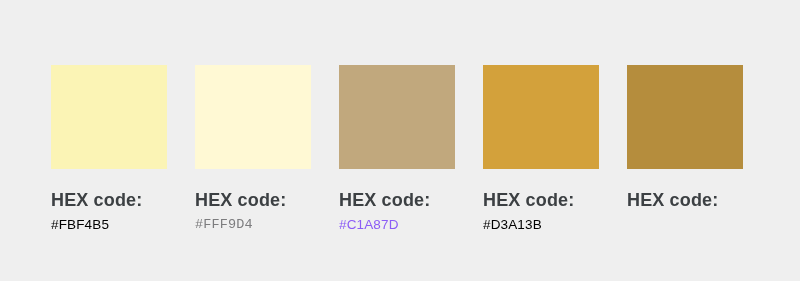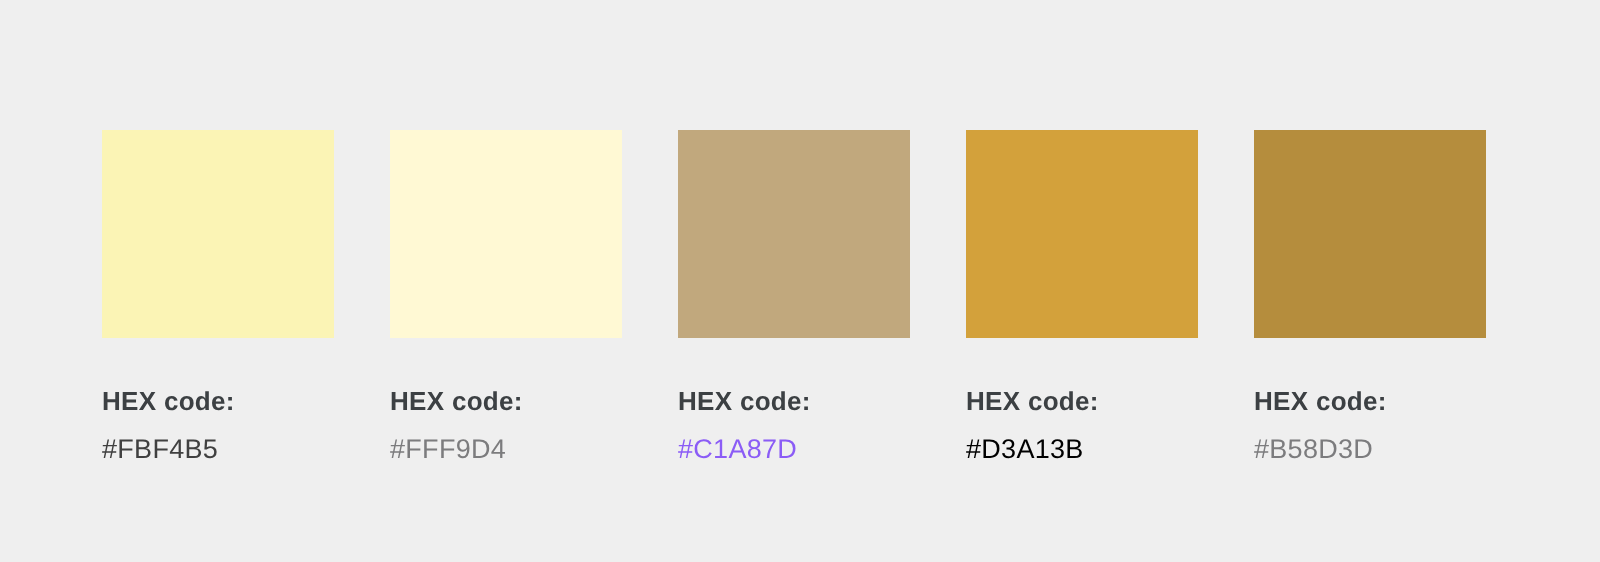--- a/index.html
+++ b/index.html
@@ -38,21 +38,21 @@
     height: 104px;
     display: block;
     background: #cccccc;
   }
   .swatch-meta {
     margin-top: 23px;
     display: block;
   }
   .swatch-label {
     display: block;
-    font-size: 13px;
+    font-size: 18px;
     font-weight: bold;
     color: #3c4043;
     letter-spacing: 0.15px;
     line-height: 17px;
     white-space: nowrap;
   }
   .swatch-value {
     display: block;
     margin-top: 7px;
     font-size: 13.5px;
@@ -66,29 +66,29 @@
 </head>
 <body style="background: rgb(239, 239, 239);">
 
 <div id="palette-board">
   <div id="swatch-row">
 
     <div class="swatch-card">
       <span class="swatch-chip" style="background: rgb(251, 244, 181);"></span>
       <span class="swatch-meta">
         <span class="swatch-label" style="color: rgb(60, 64, 67);">HEX code:</span>
-        <span class="swatch-value" style="color: #404040;">#FBF4B5</span>
+        <span class="swatch-value" style="color: #000000;">#FBF4B5</span>
       </span>
     </div>
 
     <div class="swatch-card">
       <span class="swatch-chip" style="background: rgb(255, 249, 212);"></span>
       <span class="swatch-meta">
         <span class="swatch-label" style="color: rgb(60, 64, 67);">HEX code:</span>
-        <span class="swatch-value" style="color: rgb(124, 124, 126);">#FFF9D4</span>
+        <span class="swatch-value" style="color: rgb(124, 124, 126); font-family: Liberation Mono, monospace;">#FFF9D4</span>
       </span>
     </div>
 
     <div class="swatch-card">
       <span class="swatch-chip" style="background: rgb(193, 168, 125);"></span>
       <span class="swatch-meta">
         <span class="swatch-label" style="color: rgb(60, 64, 67);">HEX code:</span>
         <span class="swatch-value" style="color: #8b5cf6;">#C1A87D</span>
       </span>
     </div>
@@ -98,18 +98,17 @@
       <span class="swatch-meta">
         <span class="swatch-label" style="color: rgb(60, 64, 67);">HEX code:</span>
         <span class="swatch-value" style="color: #000000;">#D3A13B</span>
       </span>
     </div>
 
     <div class="swatch-card">
       <span class="swatch-chip" style="background: rgb(181, 141, 61);"></span>
       <span class="swatch-meta">
         <span class="swatch-label" style="color: rgb(60, 64, 67);">HEX code:</span>
-        <span class="swatch-value" style="color: rgb(124, 124, 126);">#B58D3D</span>
       </span>
     </div>
 
   </div>
 </div>
 
 </body></html>

